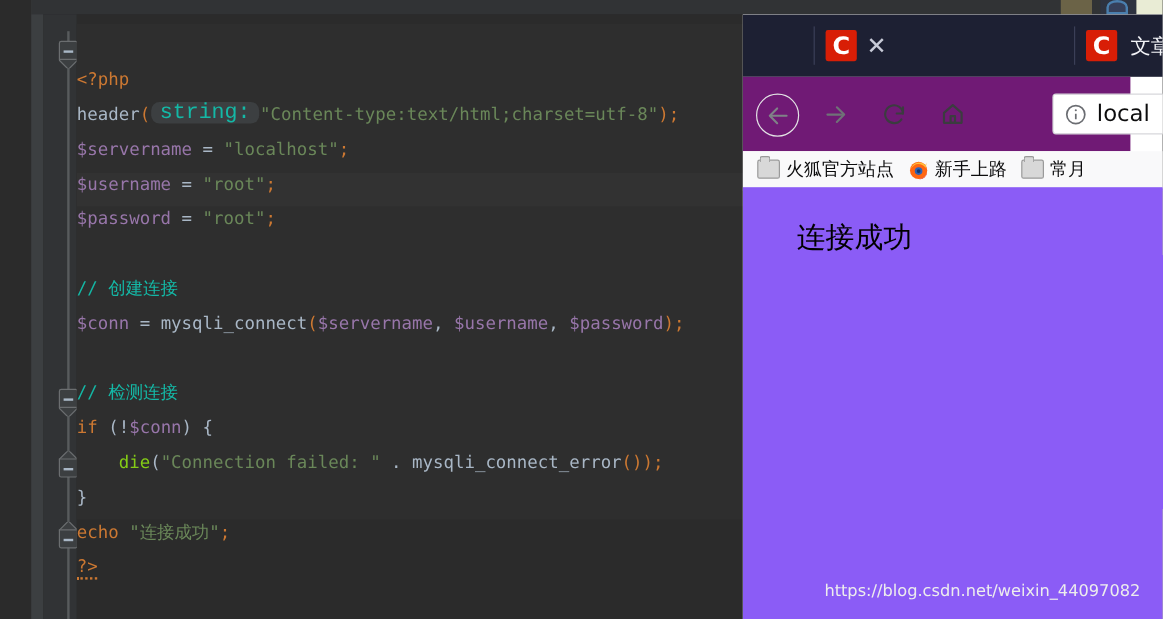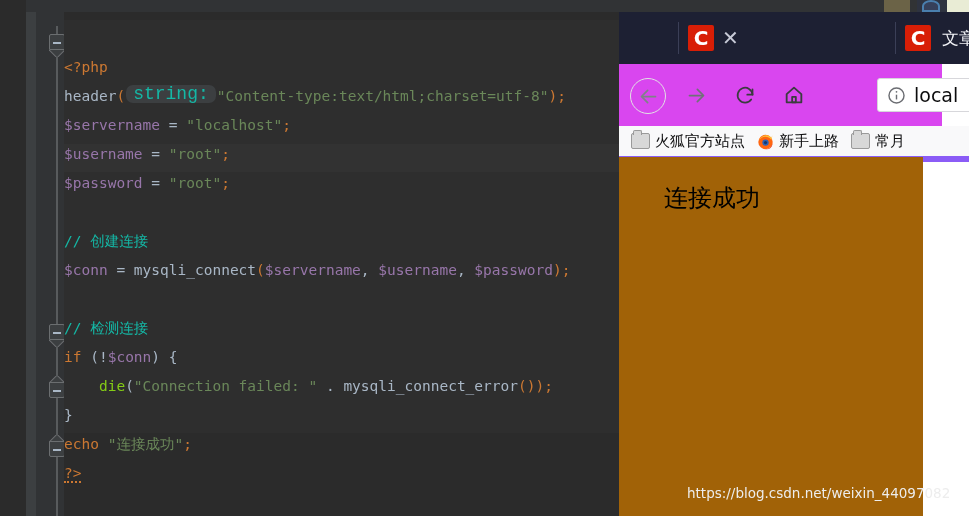--- a/index.html
+++ b/index.html
@@ -136,21 +136,21 @@
     white-space:nowrap;overflow:hidden;
     font-family:"DejaVu Sans","Liberation Sans",sans-serif;
   }
   .tab-close{
     color:#c8cbd8;font-size:20px;margin-left:8px;line-height:1;
     font-family:"DejaVu Sans","Liberation Sans",sans-serif;
   }
 
   #navbar{
     position:absolute;left:0;top:52px;width:323px;height:62px;
-    background:#d946ef;
+    background:#701a75;
   }
   .navbtn{
     position:absolute;top:14px;width:34px;height:34px;
     display:flex;align-items:center;justify-content:center;
   }
   #back-btn{left:11px;border:1px solid #e2e2e4;border-radius:50%;}
   #fwd-btn{left:60px;}
   #reload-btn{left:109px;}
   #home-btn{left:158px;}
   .navbtn svg{display:block;}
@@ -161,21 +161,21 @@
     display:flex;align-items:center;
     box-sizing:border-box;
   }
   #url-text{
     font-size:19px;color:#0c0c0d;margin-left:8px;white-space:nowrap;
     font-family:"DejaVu Sans","Liberation Sans",sans-serif;
   }
 
   #bookmarks{
     position:absolute;left:0;top:114px;width:350px;height:30px;
-    background:#f9f9fa;border-bottom:6px solid #8b5cf6;
+    background:#f9f9fa;border-bottom:3px solid #8b5cf6;
     display:flex;align-items:center;
   }
   .bm{
     display:flex;align-items:center;flex:none;margin-left:12px;
     white-space:nowrap;
   }
   .bm-label{
     font-size:15px;color:#0c0c0d;margin-left:5px;
     font-family:"DejaVu Sans","Liberation Sans",sans-serif;
   }
@@ -183,22 +183,22 @@
     width:17px;height:14px;background:#d8d8d8;
     border:1px solid #9a9a9a;border-radius:2px;position:relative;flex:none;
   }
   .folder-ico::before{
     content:"";position:absolute;left:1px;top:-4px;width:7px;height:4px;
     background:#d8d8d8;border:1px solid #9a9a9a;border-bottom:none;
     border-radius:2px 2px 0 0;
   }
 
   #page{
-    position:absolute;left:0;top:145px;width:304px;height:359px;
-    background:#a16207;
+    position:absolute;left:0;top:145px;width:350px;height:359px;
+    background:#8b5cf6;
   }
   #page-body{
     position:absolute;left:45px;top:25px;
     font-size:24px;color:#000;
     font-family:"DejaVu Sans","Liberation Sans",sans-serif;
   }
   #watermark{
     position:absolute;left:68px;top:328px;
     font-size:13.5px;color:#ededed;white-space:nowrap;
     font-family:"DejaVu Sans","Liberation Sans",sans-serif;

